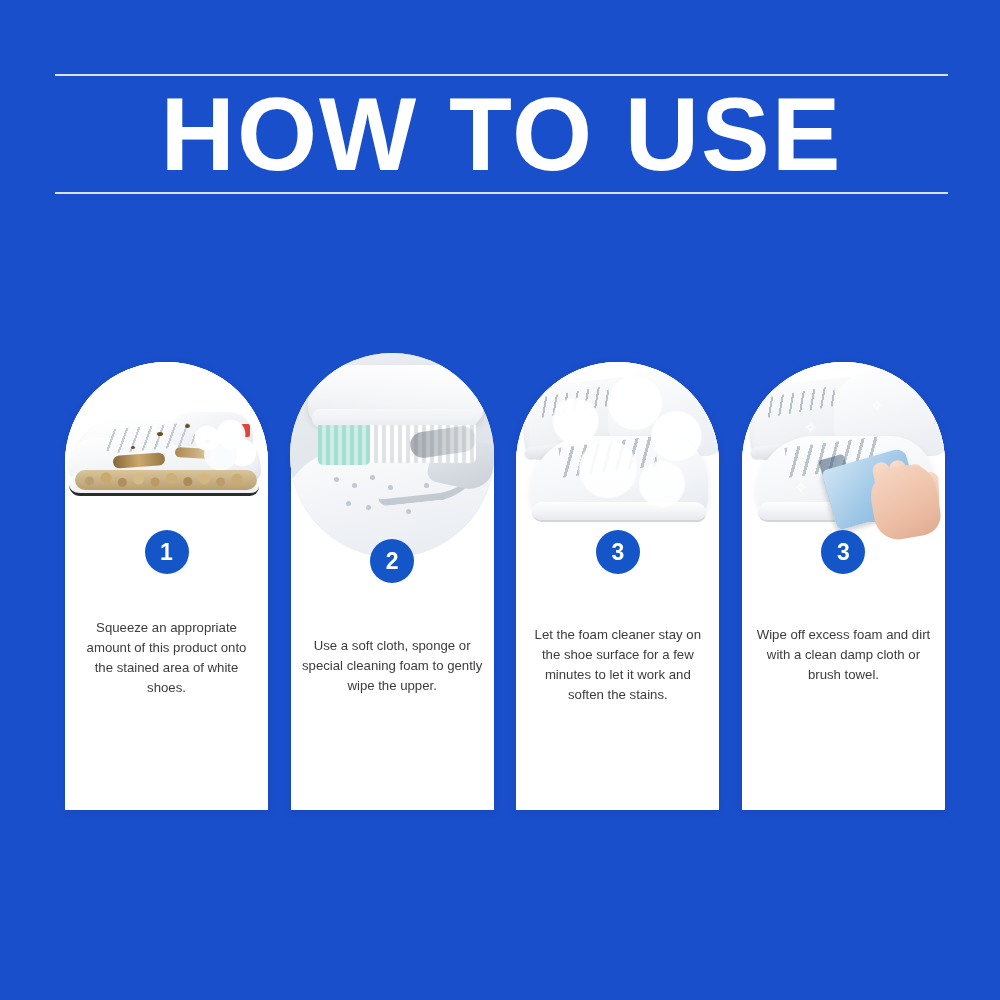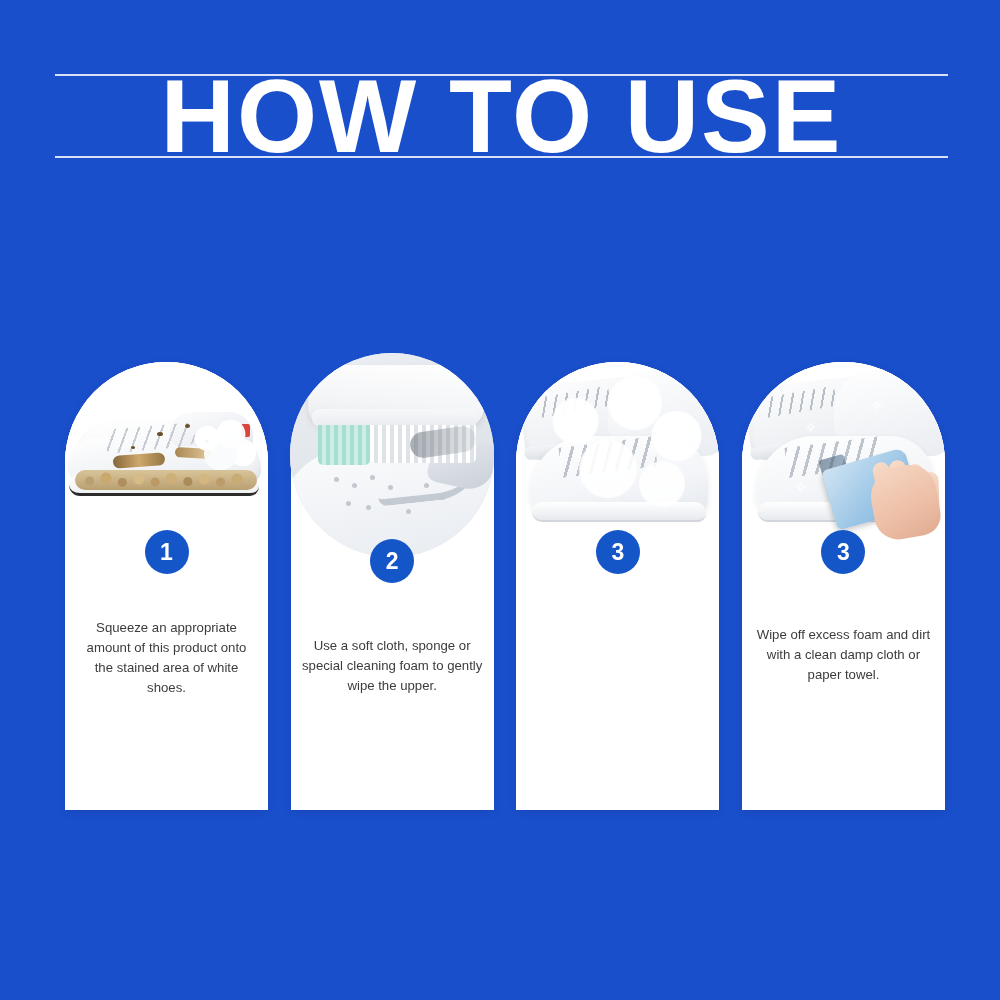--- a/index.html
+++ b/index.html
@@ -15,21 +15,21 @@
     font-family: "Liberation Sans", sans-serif;
     position: relative;
   }
 
   
   .header {
     position: absolute;
     left: 55px;
     top: 74px;
     width: 893px;
-    height: 84px;
+    height: 120px;
   }
   .rule {
     position: absolute;
     left: 0;
     width: 100%;
     height: 2px;
     background: #e8eefb;
     opacity: .92;
   }
   .rule.top { top: 0; }
@@ -415,20 +415,21 @@
         <div class="shoe-back-lace"></div>
         <div class="shoe-back-sole"></div>
         <div class="shoe-r"></div>
         <div class="shoe-front"></div>
         <div class="front-lace"></div>
         <div class="front-sole"></div>
         <div class="foam-layer"></div>
       </div>
     </div>
     <div class="badge b3">3</div>
+    <div class="caption c3">Let the foam cleaner stay on the shoe surface for a few minutes to let it work and soften the stains.</div>
   </div>
 
   <div class="card">
     <div class="media-arch">
       <div class="scene sneakers">
         <div class="shoe-back"></div>
         <div class="shoe-back-lace"></div>
         <div class="shoe-back-sole"></div>
         <div class="shoe-r"></div>
         <div class="shoe-front"></div>
@@ -440,16 +441,16 @@
         <div class="cloth-fold"></div>
         <div class="cloth"></div>
         <div class="finger f1"></div>
           <div class="finger f2"></div>
         <div class="finger f3"></div>
           <div class="finger f4"></div>
         <div class="hand"></div>
       </div>
     </div>
     <div class="badge b4">3</div>
-    <div class="caption c4">Wipe off excess foam and dirt with a clean damp cloth or paper towel.</div>
+    <div class="caption c4">Wipe off excess foam and dirt with a clean damp cloth or brush towel.</div>
   </div>
 
 </div>
 
 </body></html>

